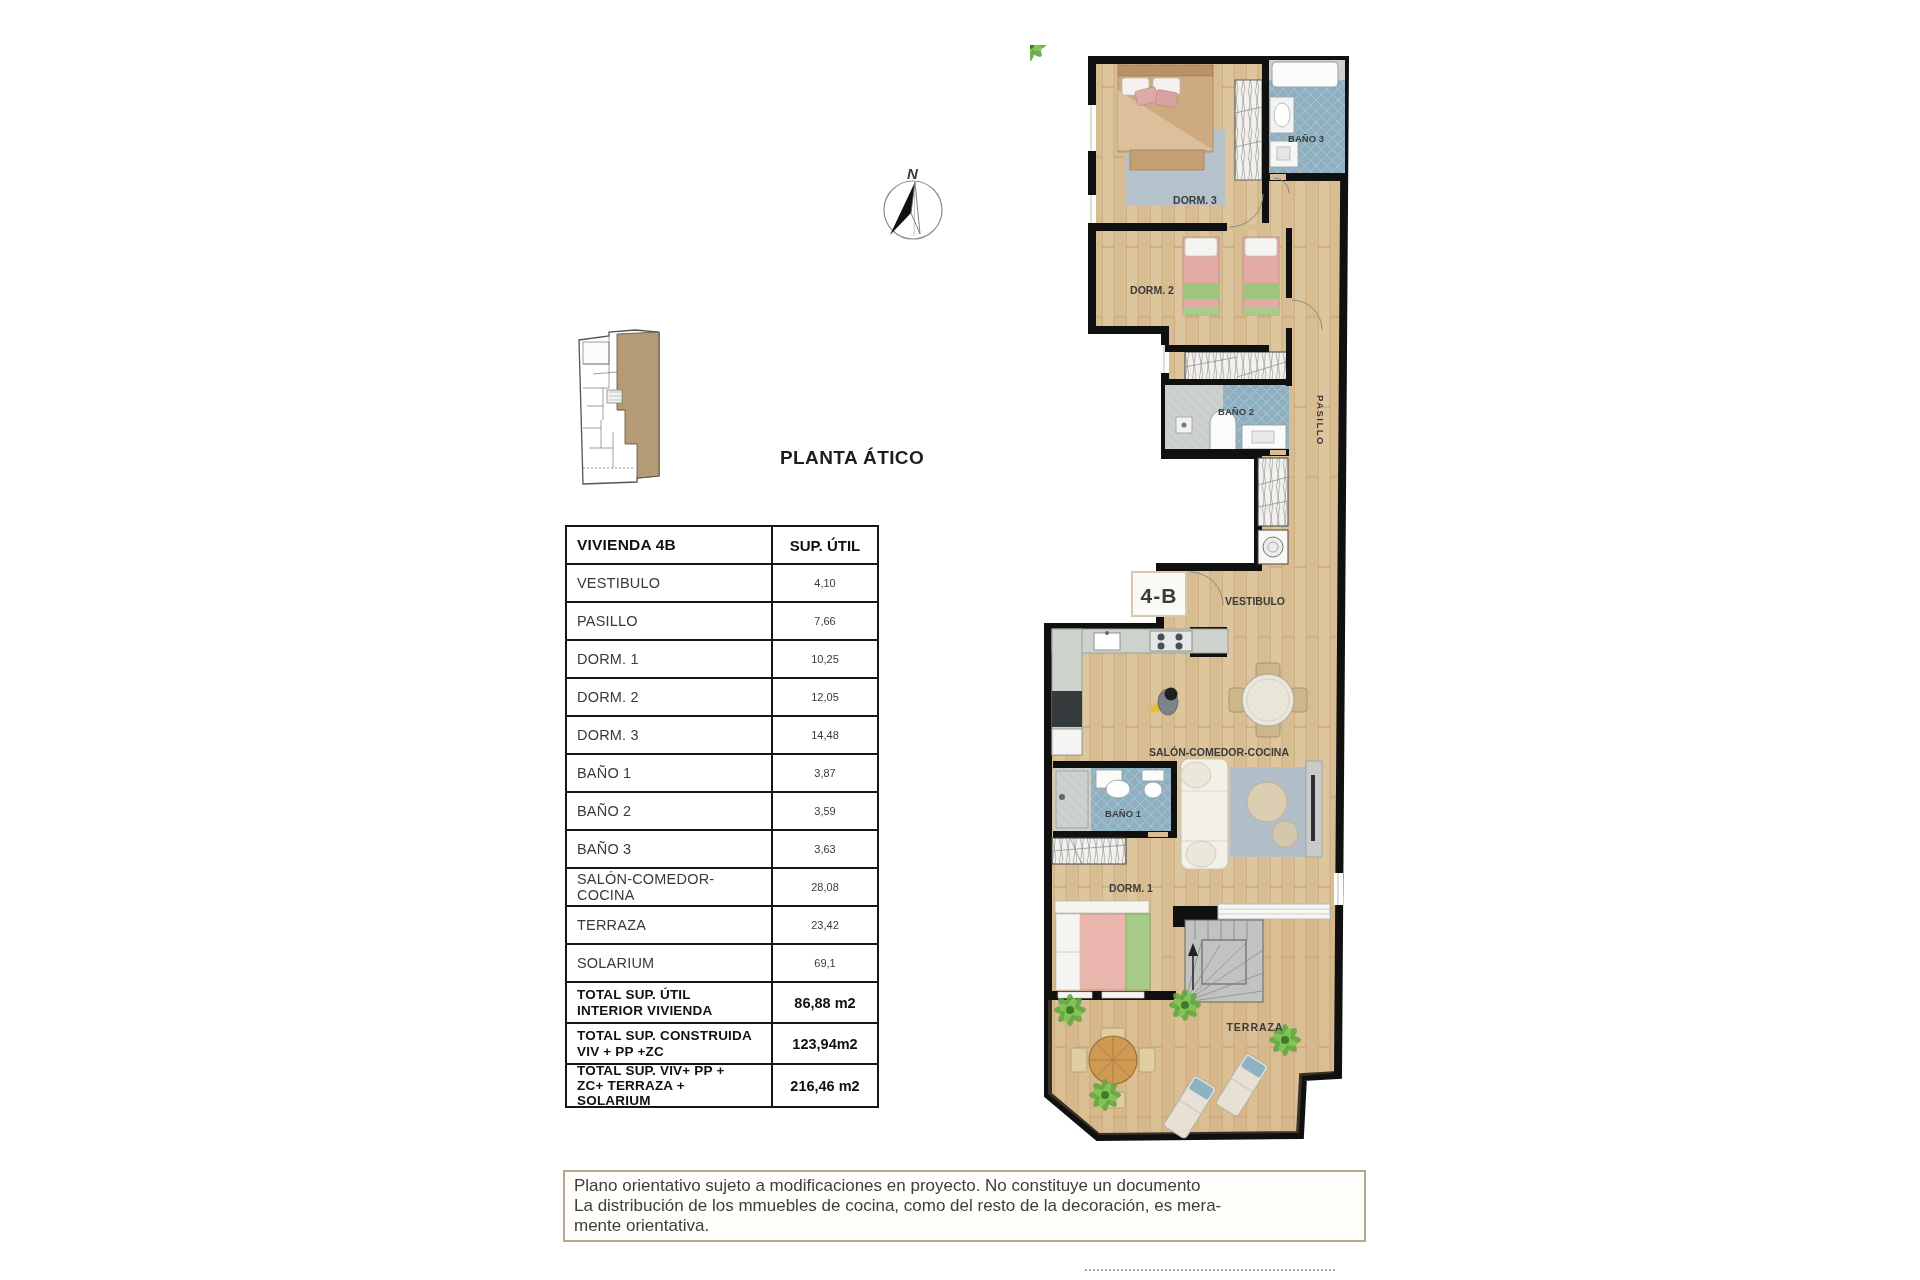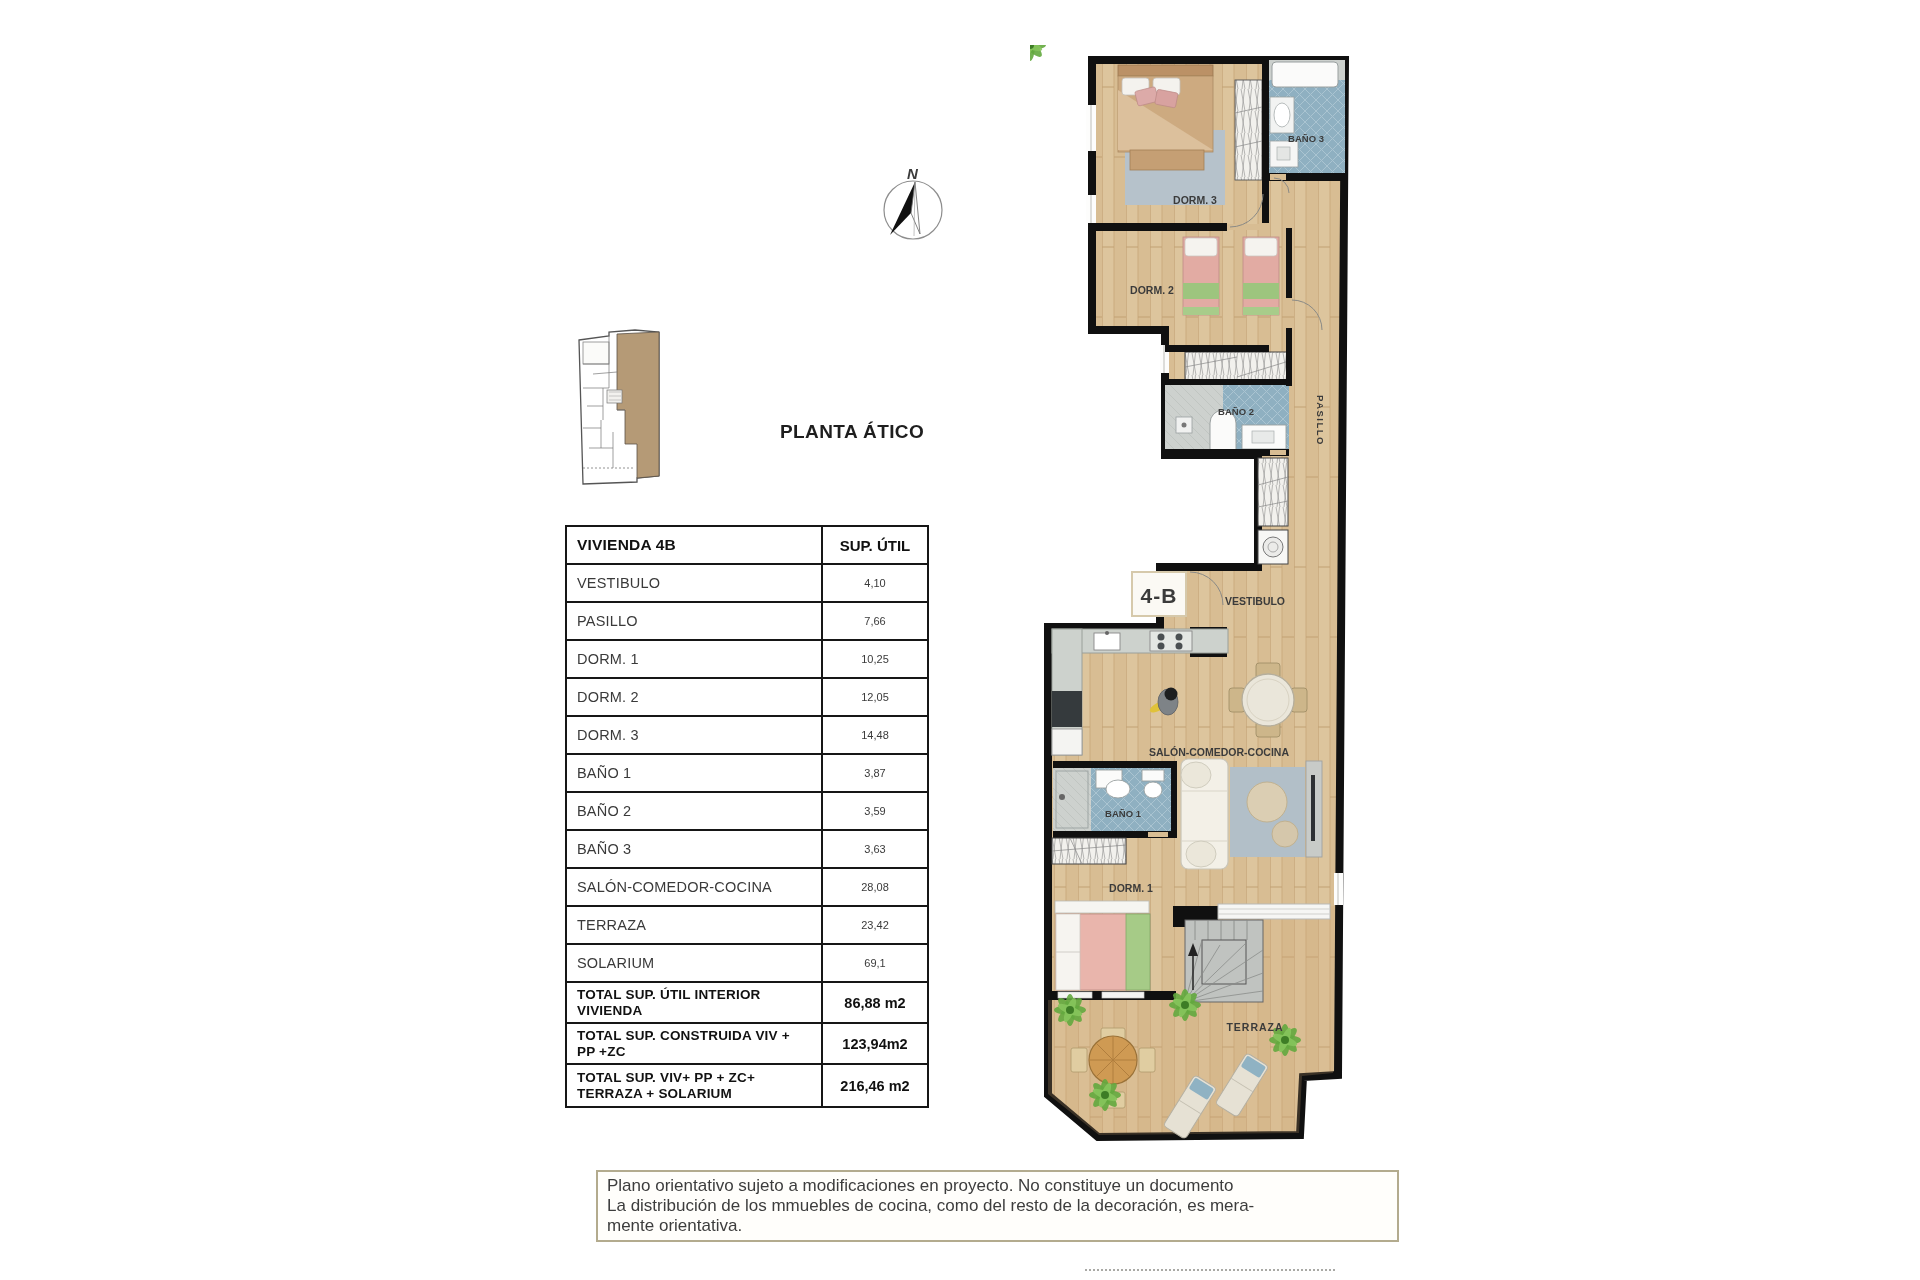--- a/index.html
+++ b/index.html
@@ -1,34 +1,34 @@
 <!DOCTYPE html>
 <html><head>
 <meta charset="utf-8">
 <style>
   html,body{margin:0;padding:0;background:#fff;}
   .page{position:relative;width:1920px;height:1280px;background:#ffffff;overflow:hidden;
         font-family:"Liberation Sans",sans-serif;}
-  .page-title{position:absolute;left:780px;top:421px;font-size:19px;font-weight:bold;
+  .page-title{position:absolute;left:780px;top:447px;font-size:19px;font-weight:bold;
               letter-spacing:.4px;color:#1e1e1e;}
   
-  .area-table{position:absolute;left:565px;top:525px;width:364px;border:2.5px solid #161616;
+  .area-table{position:absolute;left:565px;top:525px;width:314px;border:2.5px solid #161616;
               background:#fff;color:#3a3a3a;box-sizing:border-box;}
   .t-row{display:flex;height:38px;border-bottom:2px solid #161616;box-sizing:border-box;}
   .t-row:last-child{border-bottom:none;}
   .t-label{flex:1;display:flex;align-items:center;padding-left:10px;
            border-right:2px solid #161616;font-size:14.5px;letter-spacing:.2px;box-sizing:border-box;}
   .t-val{width:104px;display:flex;align-items:center;justify-content:center;font-size:11px;}
   .t-head .t-label{font-size:15.5px;font-weight:bold;color:#111;}
   .t-head .t-val{font-weight:bold;font-size:15px;color:#111;}
   .t-total{height:41px;}
   .t-total .t-label{font-weight:bold;font-size:13.5px;line-height:1.12;padding-right:17px;color:#111;}
   .t-total .t-val{font-weight:bold;font-size:14.5px;color:#111;text-align:right;}
   
-  .disclaimer{position:absolute;left:596px;top:1170px;width:781px;border:2px solid #b3ab8e;
+  .disclaimer{position:absolute;left:563px;top:1170px;width:781px;border:2px solid #b3ab8e;
               background:#fffefb;padding:4px 9px;color:#3d3d3d;font-size:17px;line-height:20px;}
   .dotted-line{position:absolute;left:1085px;top:1269px;width:250px;height:0;
                border-top:2px dotted #a9a9a5;}
   
   svg text{font-family:"Liberation Sans",sans-serif;font-weight:600;fill:#3b3b3b;}
 </style>
 </head>
 <body>
 
 <div class="page">

